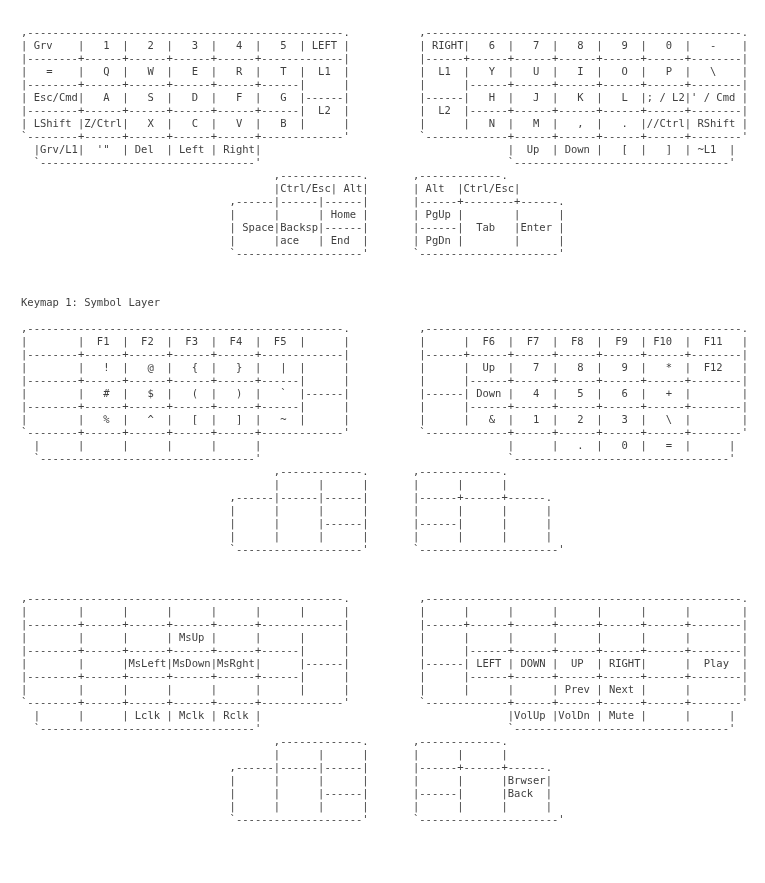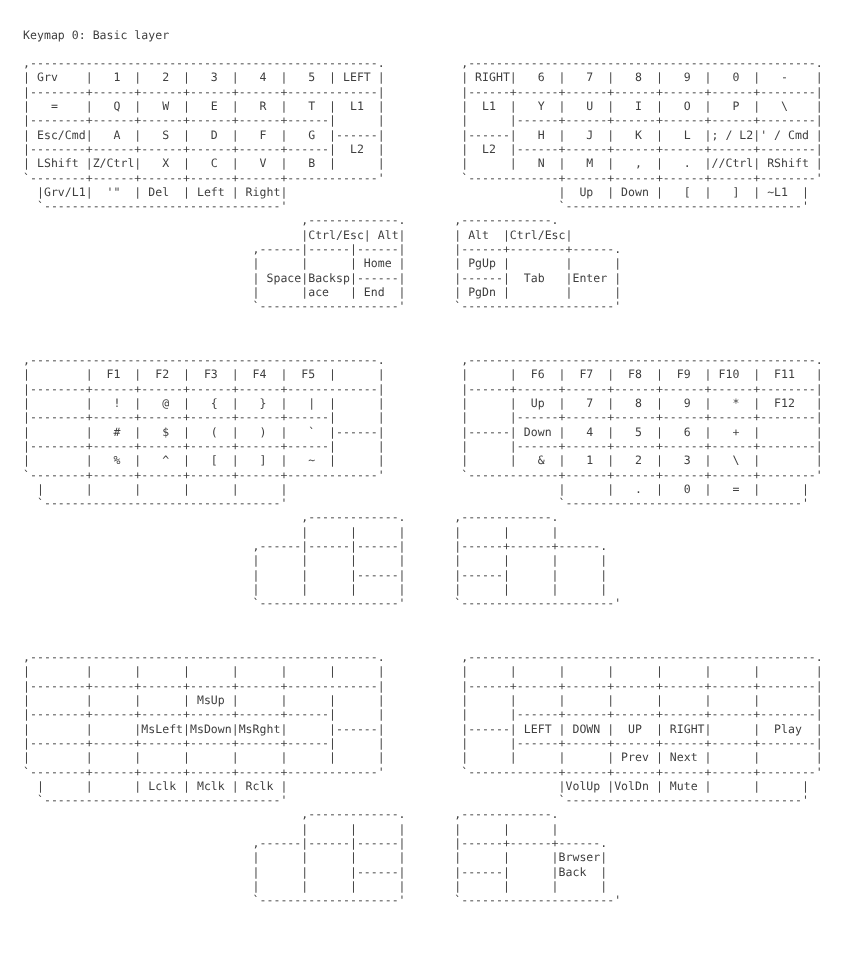--- a/index.html
+++ b/index.html
@@ -32,21 +32,20 @@
     white-space: pre;
     font-family: "DejaVu Sans Mono", "Liberation Mono", monospace;
   }
 </style>
 </head>
 <body style="color: rgb(63, 63, 63); background: rgb(255, 255, 255);">
 
 <main>
 
   <section class="keymap-section">
-    <div class="keymap-title">Keymap 0: Basic layer</div>
     <pre class="keymap-art">,--------------------------------------------------.           ,--------------------------------------------------.
 | Grv    |   1  |   2  |   3  |   4  |   5  | LEFT |           | RIGHT|   6  |   7  |   8  |   9  |   0  |   -    |
 |--------+------+------+------+------+-------------|           |------+------+------+------+------+------+--------|
 |   =    |   Q  |   W  |   E  |   R  |   T  |  L1  |           |  L1  |   Y  |   U  |   I  |   O  |   P  |   \    |
 |--------+------+------+------+------+------|      |           |      |------+------+------+------+------+--------|
 | Esc/Cmd|   A  |   S  |   D  |   F  |   G  |------|           |------|   H  |   J  |   K  |   L  |; / L2|' / Cmd |
 |--------+------+------+------+------+------|  L2  |           |  L2  |------+------+------+------+------+--------|
 | LShift |Z/Ctrl|   X  |   C  |   V  |   B  |      |           |      |   N  |   M  |   ,  |   .  |//Ctrl| RShift |
 `--------+------+------+------+------+-------------'           `-------------+------+------+------+------+--------'
   |Grv/L1|  '"  | Del  | Left | Right|                                       |  Up  | Down |   [  |   ]  | ~L1  |
@@ -54,20 +53,21 @@
                                         ,-------------.       ,-------------.
                                         |Ctrl/Esc| Alt|       | Alt  |Ctrl/Esc|
                                  ,------|------|------|       |------+--------+------.
                                  |      |      | Home |       | PgUp |        |      |
                                  | Space|Backsp|------|       |------|  Tab   |Enter |
                                  |      |ace   | End  |       | PgDn |        |      |
                                  `--------------------'       `----------------------'</pre>
   </section>
 
   <section class="keymap-section">
+    <div class="keymap-title">Keymap 1: Symbol Layer</div>
     <pre class="keymap-art">,--------------------------------------------------.           ,--------------------------------------------------.
 |        |  F1  |  F2  |  F3  |  F4  |  F5  |      |           |      |  F6  |  F7  |  F8  |  F9  | F10  |  F11   |
 |--------+------+------+------+------+-------------|           |------+------+------+------+------+------+--------|
 |        |   !  |   @  |   {  |   }  |   |  |      |           |      |  Up  |   7  |   8  |   9  |   *  |  F12   |
 |--------+------+------+------+------+------|      |           |      |------+------+------+------+------+--------|
 |        |   #  |   $  |   (  |   )  |   `  |------|           |------| Down |   4  |   5  |   6  |   +  |        |
 |--------+------+------+------+------+------|      |           |      |------+------+------+------+------+--------|
 |        |   %  |   ^  |   [  |   ]  |   ~  |      |           |      |   &amp;  |   1  |   2  |   3  |   \  |        |
 `--------+------+------+------+------+-------------'           `-------------+------+------+------+------+--------'
   |      |      |      |      |      |                                       |      |   .  |   0  |   =  |      |

